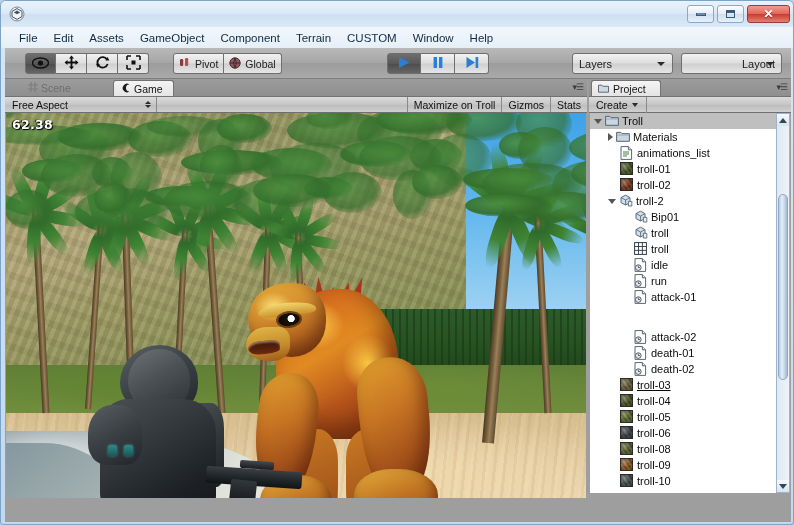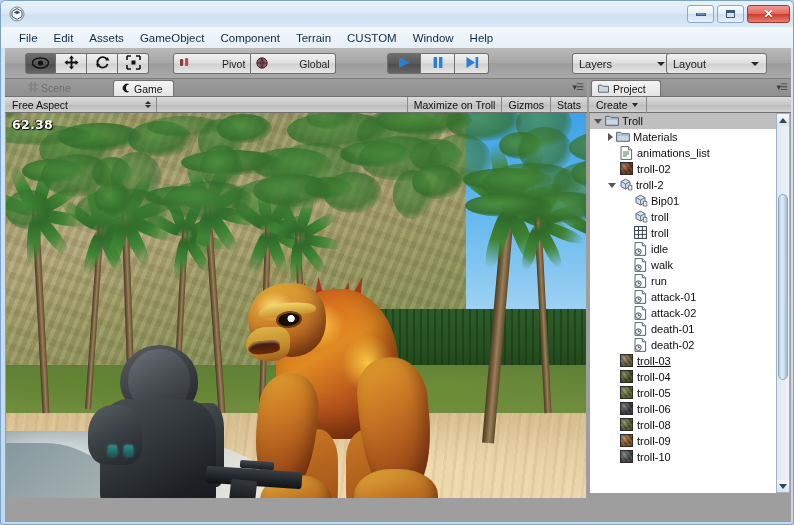--- a/index.html
+++ b/index.html
@@ -75,21 +75,21 @@
     position: absolute; left: 0; top: 0; width: 786px; height: 31px;
     background: linear-gradient(180deg,#b9b9b9 0%,#a6a6a6 50%,#9c9c9c 51%,#a9a9a9 100%);
     border-bottom: 1px solid #7d7d7d;
   }
   .tgroup { position: absolute; display: flex; }
   .tbtn {
     height: 21px; min-width: 31px;
     background: linear-gradient(180deg,#f2f2f2 0%,#dedede 48%,#cfcfcf 52%,#e6e6e6 100%);
     border: 1px solid #6f6f6f; border-left-width: 0;
     display: flex; align-items: center; justify-content: center;
-    font-size: 10.5px; color: #1c1c1c; padding: 0 5px; white-space: nowrap; gap: 27px;
+    font-size: 10.5px; color: #1c1c1c; padding: 0 5px; white-space: nowrap;
   }
   .tbtn:first-child { border-left-width: 1px; border-radius: 3px 0 0 3px; }
   .tbtn:last-child { border-radius: 0 3px 3px 0; text-align: center; }
   .tbtn.active {
     background: linear-gradient(180deg,#6e6e6e 0%,#585858 50%,#4c4c4c 51%,#666 100%);
   }
   .tbtn.active svg, .tbtn.active .glyph { filter: invert(1); }
 
   .playgroup { left: 382px; top: 5px; }
   .playgroup .tbtn { min-width: 34px; }
@@ -582,21 +582,21 @@
                 <rect x="10.6" y="1" width="2.6" height="11" fill="#2a7fd4"></rect>
               </svg>
           </span>
         </div>
       </div>
 
       <div class="dd" style="position:absolute; left:567px; top:5px; width:101px;">
         <span>Layers</span>
         <span class="caret"></span>
       </div>
-      <div class="dd" style="position:absolute; left:661px; top:5px; width:101px;">
+      <div class="dd" style="position:absolute; left:676px; top:5px; width:101px;justify-content:flex-end;">
         <span>Layout</span>
         <span class="caret"></span>
       </div>
     </div>
 
     <div class="tabstrip">
       <div class="tab inactive" style="left:16px;">
         <span>
           <svg width="10" height="10" viewBox="0 0 10 10">
               <path d="M3 0 V10 M7 0 V10 M0 3 H10 M0 7 H10" stroke="#7d7d7d" stroke-width="1.2"></path>
@@ -869,20 +869,27 @@
             <span class="ic"><svg width="13" height="14" viewBox="0 0 13 14">
                 <path d="M1 0.6 h7.4 l3.2 3.2 v9.6 h-10.6 z" fill="#fff" stroke="#5a6670" stroke-width="1"></path>
                 <path d="M8.4 0.6 v3.2 h3.2" fill="#dde5ec" stroke="#5a6670" stroke-width="1"></path>
                 <path d="M3 6 h6 M3 8 h6 M3 10 h4" stroke="#4a7a4a" stroke-width="1"></path>
               </svg></span>
             <span>animations_list</span>
           </div>
           <div class="row" style="padding-left: 18px;">
             <span class="arrow none"></span>
             <span class="ic">
+              <span style="display:block;width:13px;height:13px;border:1px solid #2b2b2b;background:radial-gradient(circle at 30% 30%, rgba(255,255,255,.35), transparent 55%),repeating-linear-gradient(55deg, rgba(0,0,0,.28) 0 2px, transparent 2px 4px),#4d5a2a;"></span>
+            </span>
+            <span>troll-01</span>
+          </div>
+          <div class="row" style="padding-left: 18px;">
+            <span class="arrow none"></span>
+            <span class="ic">
               <span style="display:block;width:13px;height:13px;border:1px solid #2b2b2b;background:radial-gradient(circle at 30% 30%, rgba(255,255,255,.35), transparent 55%),repeating-linear-gradient(55deg, rgba(0,0,0,.28) 0 2px, transparent 2px 4px),#7a3c1c;"></span>
             </span>
             <span>troll-02</span>
           </div>
           <div class="row" style="padding-left: 18px;">
             <span class="arrow open"></span>
             <span class="ic"><svg width="14" height="13" viewBox="0 0 14 13">
                 <path d="M2 3.6 L6.6 1.2 L11 3.6 L11 8.6 L6.6 11 L2 8.6 Z" fill="#cfe0ee" stroke="#5d6c79" stroke-width="1"></path>
                 <path d="M2 3.6 L6.6 6 L11 3.6 M6.6 6 V11" stroke="#5d6c79" stroke-width=".9" fill="none"></path>
                 <path d="M9.4 7.4 h3.4 v4.6 h-3.4 z" fill="#eaf1f7" stroke="#5d6c79" stroke-width=".9"></path>
@@ -926,70 +933,60 @@
             <span>idle</span>
           </div>
           <div class="row" style="padding-left: 32px;">
             <span class="arrow none"></span>
             <span class="ic"><svg width="13" height="14" viewBox="0 0 13 14">
                 <path d="M1 0.6 h7.4 l3.2 3.2 v9.6 h-10.6 z" fill="#fff" stroke="#5a6670" stroke-width="1"></path>
                 <path d="M8.4 0.6 v3.2 h3.2" fill="#dde5ec" stroke="#5a6670" stroke-width="1"></path>
                 <circle cx="4.3" cy="9.6" r="2.8" fill="#eef3f8" stroke="#4b5a66" stroke-width="1"></circle>
                 <path d="M4.3 7.6 V9.6 H6" stroke="#4b5a66" stroke-width="1" fill="none"></path>
               </svg></span>
-            <span>walk</span>
+            <span>run</span>
           </div>
           <div class="row" style="padding-left: 32px;">
             <span class="arrow none"></span>
             <span class="ic"><svg width="13" height="14" viewBox="0 0 13 14">
                 <path d="M1 0.6 h7.4 l3.2 3.2 v9.6 h-10.6 z" fill="#fff" stroke="#5a6670" stroke-width="1"></path>
                 <path d="M8.4 0.6 v3.2 h3.2" fill="#dde5ec" stroke="#5a6670" stroke-width="1"></path>
                 <circle cx="4.3" cy="9.6" r="2.8" fill="#eef3f8" stroke="#4b5a66" stroke-width="1"></circle>
                 <path d="M4.3 7.6 V9.6 H6" stroke="#4b5a66" stroke-width="1" fill="none"></path>
               </svg></span>
-            <span>run</span>
-          </div>
-          <div class="row" style="padding-left: 32px;">
+            <span>attack-01</span>
+          </div>
+          <div class="row" style="padding-left: 32px; margin-top: 24px;">
             <span class="arrow none"></span>
             <span class="ic"><svg width="13" height="14" viewBox="0 0 13 14">
                 <path d="M1 0.6 h7.4 l3.2 3.2 v9.6 h-10.6 z" fill="#fff" stroke="#5a6670" stroke-width="1"></path>
                 <path d="M8.4 0.6 v3.2 h3.2" fill="#dde5ec" stroke="#5a6670" stroke-width="1"></path>
                 <circle cx="4.3" cy="9.6" r="2.8" fill="#eef3f8" stroke="#4b5a66" stroke-width="1"></circle>
                 <path d="M4.3 7.6 V9.6 H6" stroke="#4b5a66" stroke-width="1" fill="none"></path>
               </svg></span>
-            <span>attack-01</span>
+            <span>attack-02</span>
           </div>
           <div class="row" style="padding-left: 32px;">
             <span class="arrow none"></span>
             <span class="ic"><svg width="13" height="14" viewBox="0 0 13 14">
                 <path d="M1 0.6 h7.4 l3.2 3.2 v9.6 h-10.6 z" fill="#fff" stroke="#5a6670" stroke-width="1"></path>
                 <path d="M8.4 0.6 v3.2 h3.2" fill="#dde5ec" stroke="#5a6670" stroke-width="1"></path>
                 <circle cx="4.3" cy="9.6" r="2.8" fill="#eef3f8" stroke="#4b5a66" stroke-width="1"></circle>
                 <path d="M4.3 7.6 V9.6 H6" stroke="#4b5a66" stroke-width="1" fill="none"></path>
               </svg></span>
-            <span>attack-02</span>
+            <span>death-01</span>
           </div>
           <div class="row" style="padding-left: 32px;">
             <span class="arrow none"></span>
             <span class="ic"><svg width="13" height="14" viewBox="0 0 13 14">
                 <path d="M1 0.6 h7.4 l3.2 3.2 v9.6 h-10.6 z" fill="#fff" stroke="#5a6670" stroke-width="1"></path>
                 <path d="M8.4 0.6 v3.2 h3.2" fill="#dde5ec" stroke="#5a6670" stroke-width="1"></path>
                 <circle cx="4.3" cy="9.6" r="2.8" fill="#eef3f8" stroke="#4b5a66" stroke-width="1"></circle>
                 <path d="M4.3 7.6 V9.6 H6" stroke="#4b5a66" stroke-width="1" fill="none"></path>
               </svg></span>
-            <span>death-01</span>
-          </div>
-          <div class="row" style="padding-left: 32px;">
-            <span class="arrow none"></span>
-            <span class="ic"><svg width="13" height="14" viewBox="0 0 13 14">
-                <path d="M1 0.6 h7.4 l3.2 3.2 v9.6 h-10.6 z" fill="#fff" stroke="#5a6670" stroke-width="1"></path>
-                <path d="M8.4 0.6 v3.2 h3.2" fill="#dde5ec" stroke="#5a6670" stroke-width="1"></path>
-                <circle cx="4.3" cy="9.6" r="2.8" fill="#eef3f8" stroke="#4b5a66" stroke-width="1"></circle>
-                <path d="M4.3 7.6 V9.6 H6" stroke="#4b5a66" stroke-width="1" fill="none"></path>
-              </svg></span>
             <span>death-02</span>
           </div>
           <div class="row" style="padding-left: 18px; text-decoration: underline;">
             <span class="arrow none"></span>
             <span class="ic">
               <span style="display:block;width:13px;height:13px;border:1px solid #2b2b2b;background:radial-gradient(circle at 30% 30%, rgba(255,255,255,.35), transparent 55%),repeating-linear-gradient(55deg, rgba(0,0,0,.28) 0 2px, transparent 2px 4px),#6a5f3a;"></span>
             </span>
             <span>troll-03</span>
           </div>
           <div class="row" style="padding-left: 18px;">

